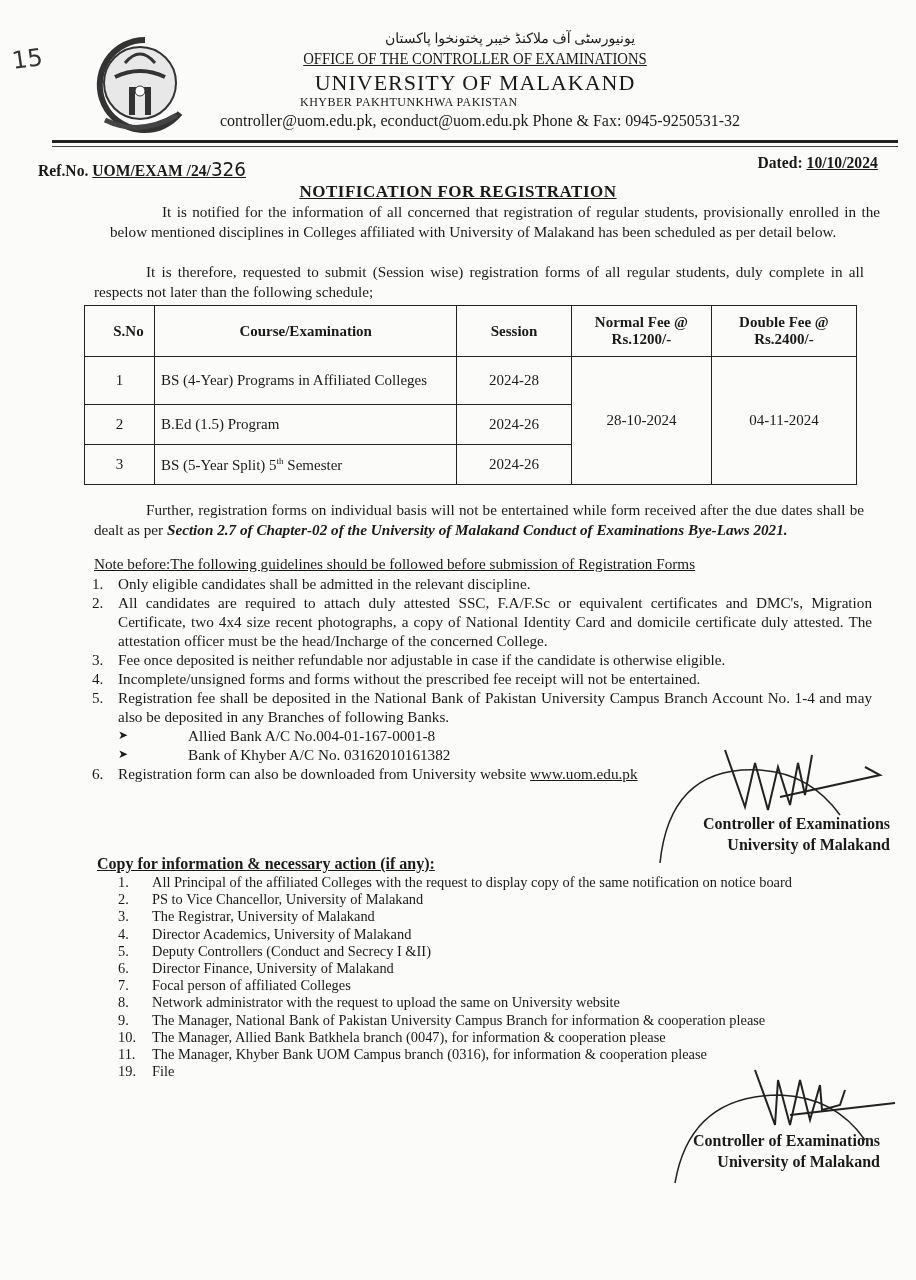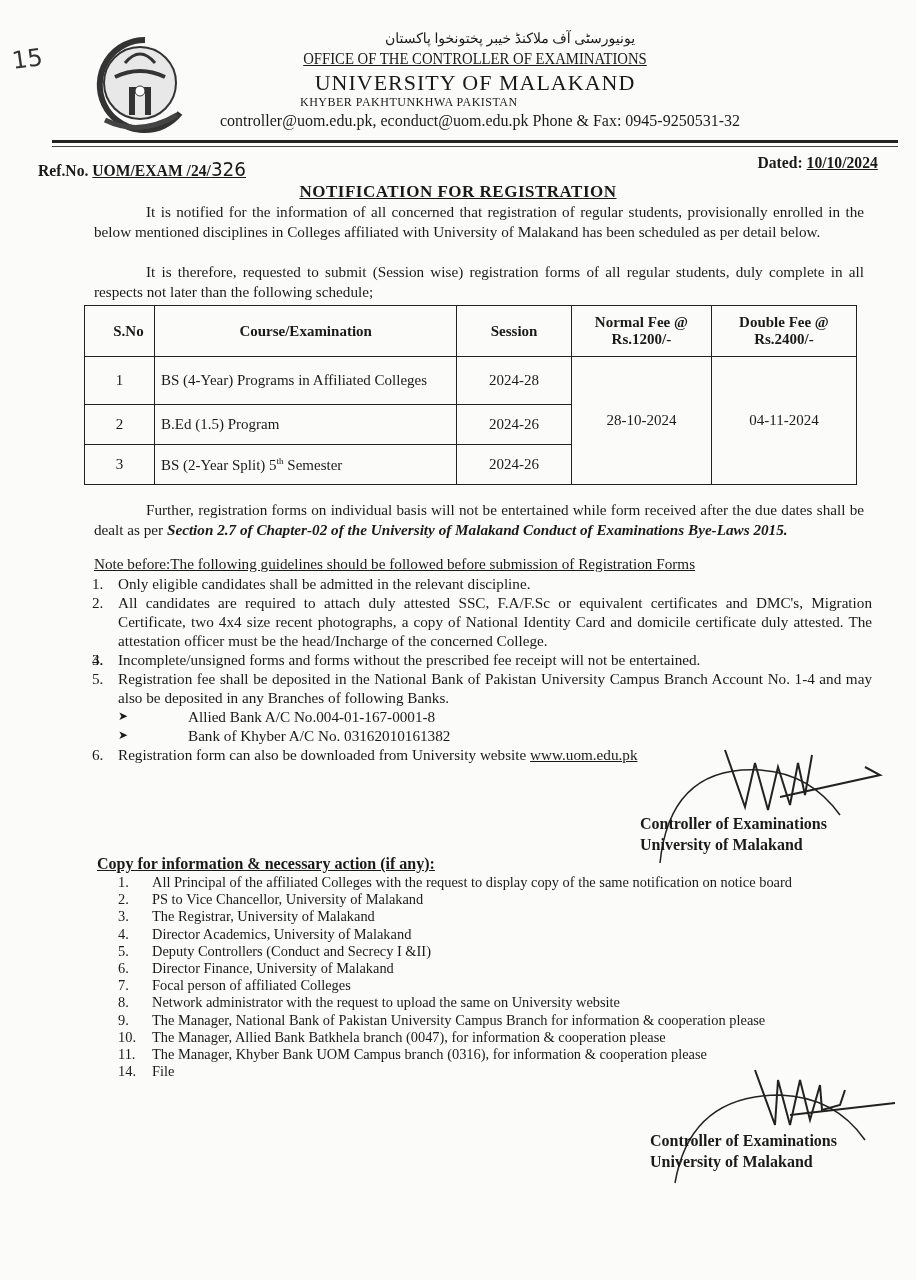--- a/index.html
+++ b/index.html
@@ -32,21 +32,21 @@
   table.sched td.c { text-align: center; }
   table.sched td.b { font-weight: normal; text-align: center; }
   .note { top: 555px; left: 94px; font-size: 15.2px; font-weight: normal; text-decoration: underline; }
   .glist { position: absolute; left: 92px; width: 780px; font-size: 15.2px; line-height: 19px; margin: 0; padding: 0; list-style: none; }
   .glist li { position: relative; padding-left: 26px; text-align: justify; }
   .glist li .num { position: absolute; left: 0; top: 0; }
   .banks { list-style: none; margin: 0; padding: 0; }
   .banks li { padding-left: 70px; position: relative; }
   .banks li .arr { position: absolute; left: 0; font-family: "DejaVu Sans", sans-serif; font-size: 12px; font-weight: bold; }
   .link { text-decoration: underline; }
-  .sig { font-weight: bold; font-size: 16px; text-align: left; line-height: 21px; }
+  .sig { font-weight: bold; font-size: 16px; text-align: right; line-height: 21px; }
   .copyhead { top: 855px; left: 97px; font-size: 16px; font-weight: bold; text-decoration: underline; text-align: center; }
   .clist { position: absolute; top: 874px; left: 118px; width: 780px; margin: 0; padding: 0; list-style: none; font-size: 14.4px; line-height: 17.2px; }
   .clist li { position: relative; padding-left: 34px; }
   .clist li .num { position: absolute; left: 0; }
 </style>
 </head>
 <body>
 
 <div class="abs mark">15</div>
 
@@ -73,21 +73,21 @@
   <span>Ref.No.</span>
   <u><span>UOM/EXAM /24/</span><span class="hw">326</span></u>
 </div>
 <div class="abs dated">
   <span>Dated:</span>
   <u>10/10/2024</u>
 </div>
 
 <div class="abs title">NOTIFICATION FOR REGISTRATION</div>
 
-<div class="abs para" style="top:202px;"><span class="ind"></span><span>It is notified for the information of all concerned that registration of regular students, provisionally enrolled in the below mentioned disciplines in Colleges affiliated with University of Malakand has been scheduled as per detail below.</span></div>
+<div class="abs para" style="top:202px;margin-left:16px;"><span class="ind"></span><span>It is notified for the information of all concerned that registration of regular students, provisionally enrolled in the below mentioned disciplines in Colleges affiliated with University of Malakand has been scheduled as per detail below.</span></div>
 <div class="abs para" style="top:262px;"><span class="ind"></span><span>It is therefore, requested to submit (Session wise) registration forms of all regular students, duly complete in all respects not later than the following schedule;</span></div>
 
 <table class="sched">
   <tbody>
       <tr>
     <th style="width:38px;padding-left:24px;">S.No</th>
     <th style="width:285px;">Course/Examination</th>
     <th style="width:100px;">Session</th>
     <th style="width:125px;">Normal Fee @ Rs.1200/-</th>
     <th style="width:130px;">Double Fee @ Rs.2400/-</th>
@@ -99,34 +99,34 @@
     <td class="b" rowspan="3">28-10-2024</td>
     <td class="b" rowspan="3">04-11-2024</td>
   </tr>
   <tr style="height:40px;">
     <td class="c">2</td>
     <td>B.Ed (1.5) Program</td>
     <td class="b">2024-26</td>
   </tr>
   <tr style="height:40px;">
     <td class="c">3</td>
-    <td><span>BS (2-Year Split) 5</span><sup style="font-size:9px;">th</sup><span> Semester</span></td>
+    <td><span>BS (5-Year Split) 5</span><sup style="font-size:9px;">th</sup><span> Semester</span></td>
     <td class="b">2024-26</td>
   </tr>
 </tbody>
   </table>
 
-<div class="abs para" style="top:500px;"><span class="ind"></span><span>Further, registration forms on individual basis will not be entertained while form received after the due dates shall be dealt as per </span><b><i>Section 2.7 of Chapter-02 of the University of Malakand Conduct of Examinations Bye-Laws 2015.</i></b></div>
+<div class="abs para" style="top:500px;"><span class="ind"></span><span>Further, registration forms on individual basis will not be entertained while form received after the due dates shall be dealt as per </span><b><i>Section 2.7 of Chapter-02 of the University of Malakand Conduct of Examinations Bye-Laws 2021.</i></b></div>
 
 <div class="abs note">Note before:The following guidelines should be followed before submission of Registration Forms</div>
 
 <ul class="glist" style="top:574px;">
   <li><span class="num">1.</span><span>Only eligible candidates shall be admitted in the relevant discipline.</span></li>
   <li><span class="num">2.</span><span>All candidates are required to attach duly attested SSC, F.A/F.Sc or equivalent certificates and DMC's, Migration Certificate, two 4x4 size recent photographs, a copy of National Identity Card and domicile certificate duly attested. The attestation officer must be the head/Incharge of the concerned College.</span></li>
-  <li><span class="num">3.</span></li>
+  <li><span class="num">3.</span><span>Fee once deposited is neither refundable nor adjustable in case if the candidate is otherwise eligible.</span></li>
   <li><span class="num">4.</span><span>Incomplete/unsigned forms and forms without the prescribed fee receipt will not be entertained.</span></li>
   <li><span class="num">5.</span><span>Registration fee shall be deposited in the National Bank of Pakistan University Campus Branch Account No. 1-4 and may also be deposited in any Branches of following Banks.</span>
     <ul class="banks">
       <li><span class="arr">➤</span><span>Allied Bank  A/C No.004-01-167-0001-8</span></li>
       <li><span class="arr">➤</span><span>Bank of Khyber A/C No. 03162010161382</span></li>
     </ul>
   </li>
   <li><span class="num">6.</span><span>Registration form can also be downloaded from University website </span><span class="link">www.uom.edu.pk</span></li>
 </ul>
 
@@ -146,21 +146,21 @@
   <li><span class="num">2.</span><span>PS to Vice Chancellor, University of Malakand</span></li>
   <li><span class="num">3.</span><span>The Registrar, University of Malakand</span></li>
   <li><span class="num">4.</span><span>Director Academics, University of Malakand</span></li>
   <li><span class="num">5.</span><span>Deputy Controllers (Conduct and Secrecy I &amp;II)</span></li>
   <li><span class="num">6.</span><span>Director Finance, University of Malakand</span></li>
   <li><span class="num">7.</span><span>Focal person of affiliated Colleges</span></li>
   <li><span class="num">8.</span><span>Network administrator with the request to upload the same on University website</span></li>
   <li><span class="num">9.</span><span>The Manager, National Bank of Pakistan University Campus Branch for information &amp; cooperation please</span></li>
   <li><span class="num">10.</span><span>The Manager, Allied Bank Batkhela branch (0047), for information &amp; cooperation please</span></li>
   <li><span class="num">11.</span><span>The Manager, Khyber Bank UOM Campus branch (0316), for information &amp; cooperation please</span></li>
-  <li><span class="num">14.</span><span>File</span></li>
+  <li><span class="num">19.</span><span>File</span></li>
 </ul>
 
 <svg class="abs" style="top:1065px;left:660px;width:250px;height:120px;" viewBox="0 0 250 120">
   <path d="M15 118 Q30 30 120 30 Q175 32 205 75" fill="none" stroke="#222" stroke-width="1.5"></path>
   <path d="M95 5 L115 60 L118 15 L130 60 L140 15 L150 55 L160 20 L162 45 L180 40 L185 25" fill="none" stroke="#222" stroke-width="2"></path>
   <path d="M130 50 L235 38" fill="none" stroke="#222" stroke-width="2"></path>
 </svg>
 <div class="abs sig" style="top:1130px;left:650px;width:230px;">
   <div>Controller of Examinations</div>
   <div>University of Malakand</div>

